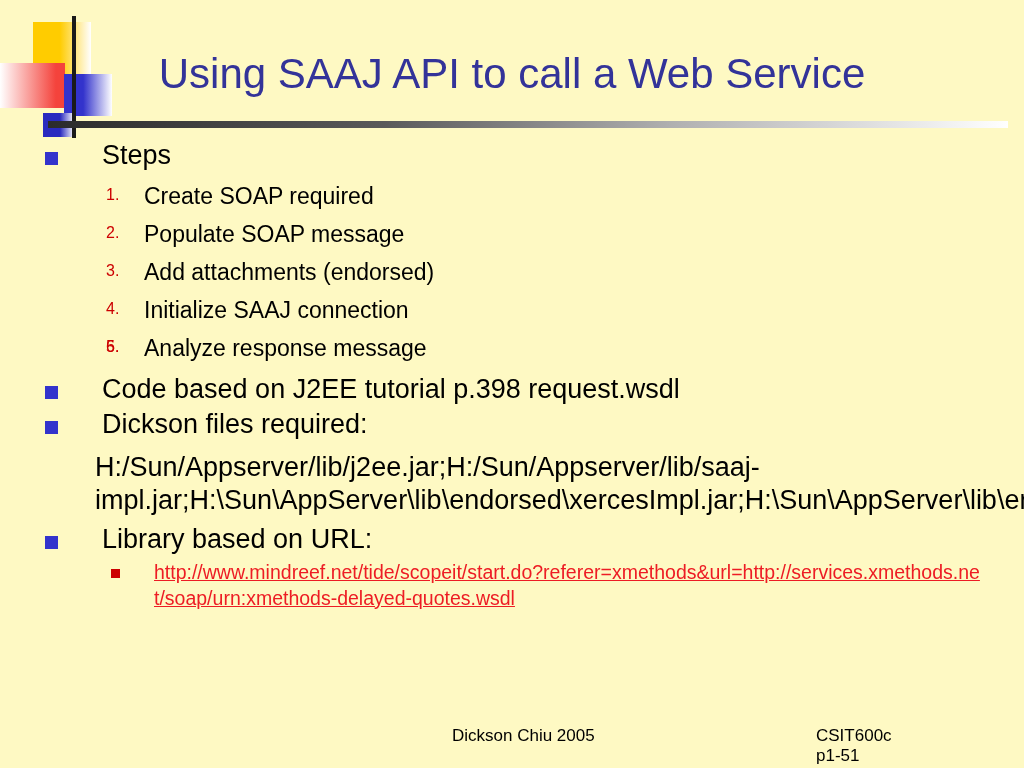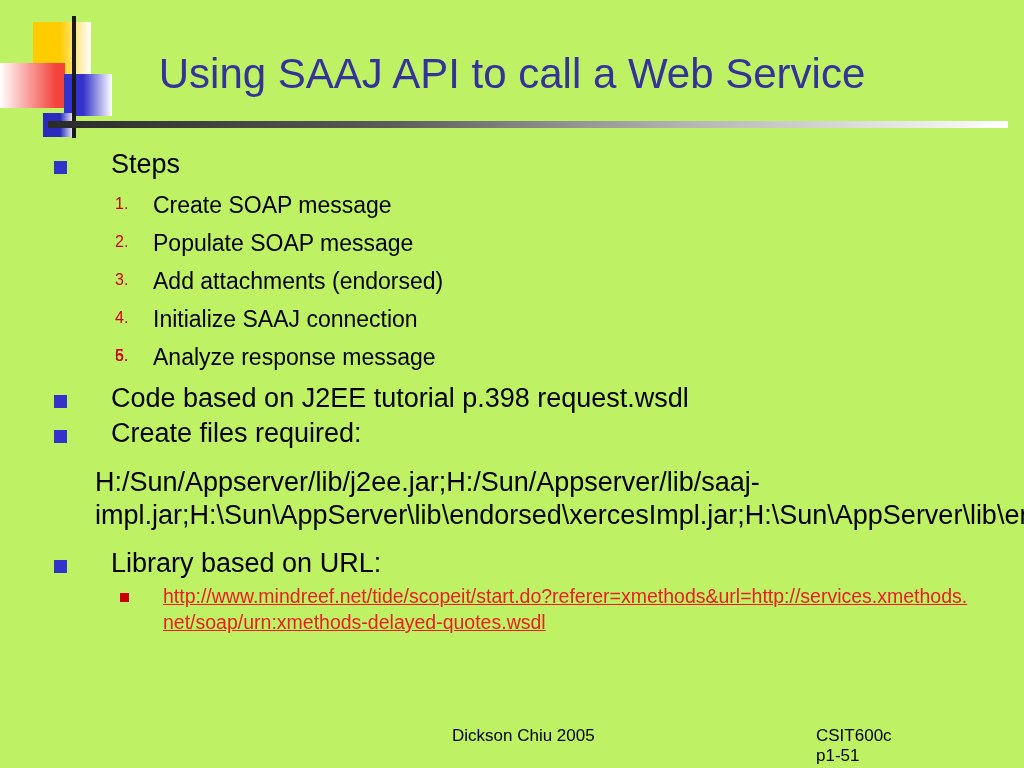--- a/index.html
+++ b/index.html
@@ -13,21 +13,21 @@
     background: #ffffff;
     font-family: "Liberation Sans", sans-serif;
     overflow: hidden;
     position: relative;
   }
 
   .slide {
     position: relative;
     width: 1024px;
     height: 768px;
-    background: #bef264;
+    background: #fef9c3;
   }
 
   
   .logo {
     position: absolute;
     left: 0;
     top: 0;
     width: 200px;
     height: 150px;
     pointer-events: none;
@@ -99,21 +99,21 @@
   
   .content {
     position: absolute;
     left: 0;
     top: 133px;
     width: 1024px;
   }
 
   ul.lvl1 {
     list-style: none;
-    margin: 16px;
+    margin: 7px;
     padding: 0;
   }
   li.l1 {
     position: relative;
     padding-left: 95px;
     font-size: 27px;
     color: #000000;
     line-height: 1.18;
     margin-bottom: 4px;
   }
@@ -224,21 +224,21 @@
   <div class="content">
     <ul class="lvl1">
 
       <li class="l1">
         <span class="sq"></span>
         <span>Steps</span>
 
         <ol class="lvl2">
           <li class="l2">
             <span class="num">1.</span>
-            <span>Create SOAP message</span>
+            <span>Create SOAP required</span>
           </li>
           <li class="l2">
             <span class="num">2.</span>
             <span>Populate SOAP message</span>
           </li>
           <li class="l2">
             <span class="num">3.</span>
             <span>Add attachments (endorsed)</span>
           </li>
           <li class="l2">
@@ -255,21 +255,21 @@
         </ol>
       </li>
 
       <li class="l1">
         <span class="sq"></span>
         <span>Code based on J2EE tutorial p.398 request.wsdl</span>
       </li>
 
       <li class="l1">
         <span class="sq"></span>
-        <span>Create files required:</span>
+        <span>Dickson files required:</span>
       </li>
     </ul>
 
     <div class="wrap-text">H:/Sun/Appserver/lib/j2ee.jar;H:/Sun/Appserver/lib/saaj-impl.jar;H:\Sun\AppServer\lib\endorsed\xercesImpl.jar;H:\Sun\AppServer\lib\endorsed\dom.jar;.</div>
 
     <ul class="lvl1">
       <li class="l1">
         <span class="sq"></span>
         <span>Library based on URL:</span>
 

